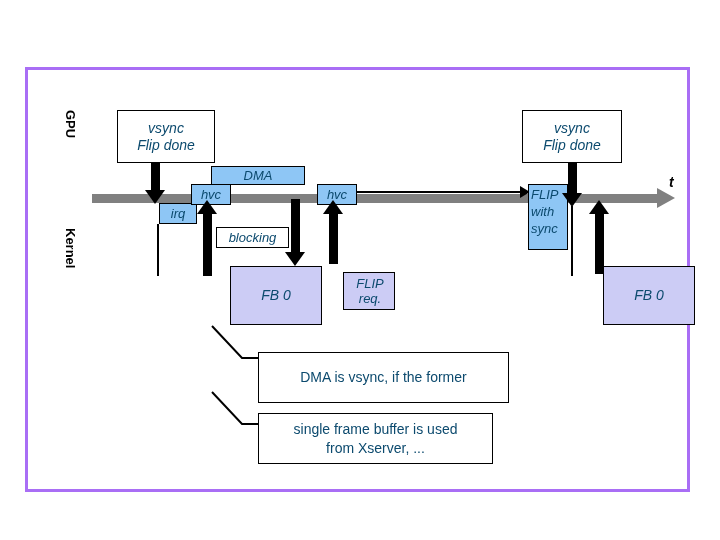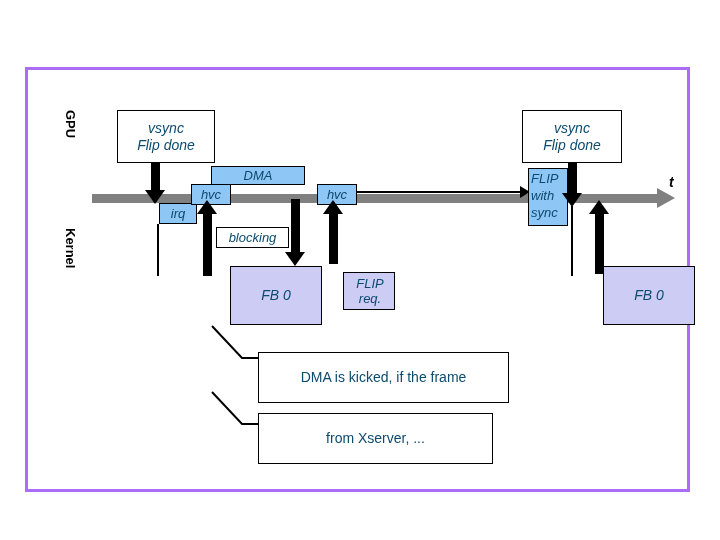--- a/index.html
+++ b/index.html
@@ -159,21 +159,21 @@
   <div class="abs thin-h" style="left:357px; top:191px; width:165px;"></div>
   <div class="abs h-arrow-head-right" style="left:520px; top:186px;"></div>
 
   <div class="abs box box-lav label-box t-italic" id="box-fb-left" style="left:210px; top:266px; width:92px; height:59px;">FB 0</div>
 
   <div class="abs box box-white label-box t-italic" id="box-vsync-right" style="left:522px; top:110px; width:100px; height:53px; flex-direction:column;">
     <span>vsync</span>
     <span>Flip done</span>
   </div>
 
-  <div class="abs box box-blue" id="box-flip-with-sync" style="left:528px; top:168px; width:40px; height:58px;">
+  <div class="abs box box-blue" id="box-flip-with-sync" style="left:528px; top:184px; width:40px; height:66px;">
     <div>FLIP</div>
     <div>with</div>
     <div>sync</div>
   </div>
 
   <div class="abs v-arrow-shaft" style="left:568px; top:163px; height:33px;"></div>
   <div class="abs v-arrow-head-down" style="left:562px; top:193px;"></div>
 
   <div class="abs thin-v" style="left:571px; top:206px; height:70px;"></div>
 
@@ -181,20 +181,21 @@
   <div class="abs v-arrow-head-up" style="left:589px; top:200px;"></div>
 
   <div class="abs box box-lav label-box t-italic" id="box-fb-right" style="left:583px; top:266px; width:92px; height:59px;">FB 0</div>
 
   <svg class="abs" width="160" height="150" style="left:200px; top:320px;" viewBox="0 0 160 150">
     <polyline class="leader" points="12,6 42,38 58,38"></polyline>
     <polyline class="leader" points="12,72 42,104 58,104"></polyline>
   </svg>
 
   <div class="abs box box-white note-box" id="note-dma" style="left:258px; top:352px; width:251px; height:51px; flex-direction:column;">
-    <span>DMA is kicked, if the frame</span>
+    <span>DMA is vsync, if the former</span>
   </div>
 
   <div class="abs box box-white note-box" id="note-fb" style="left:258px; top:413px; width:235px; height:51px; flex-direction:column;">
+    <span>single frame buffer is used</span>
     <span>from Xserver, ...</span>
   </div>
 
 </div>
 
 </body></html>

